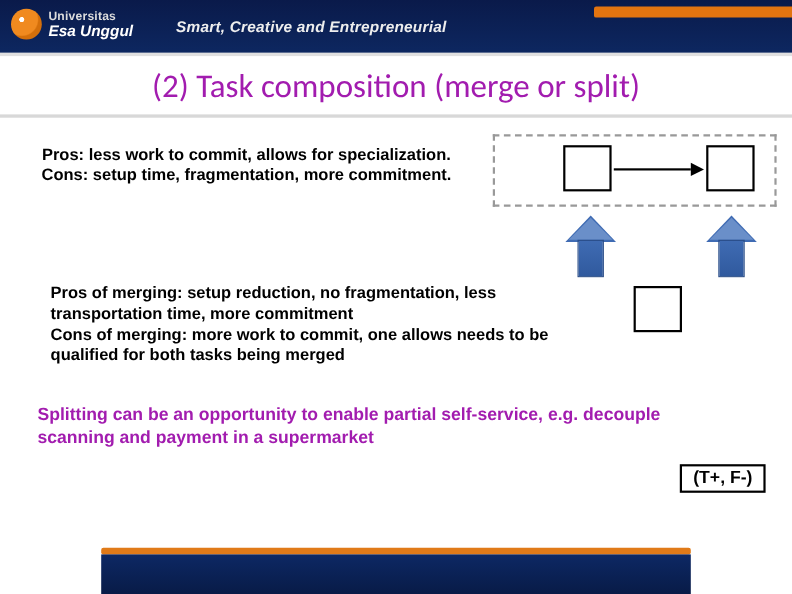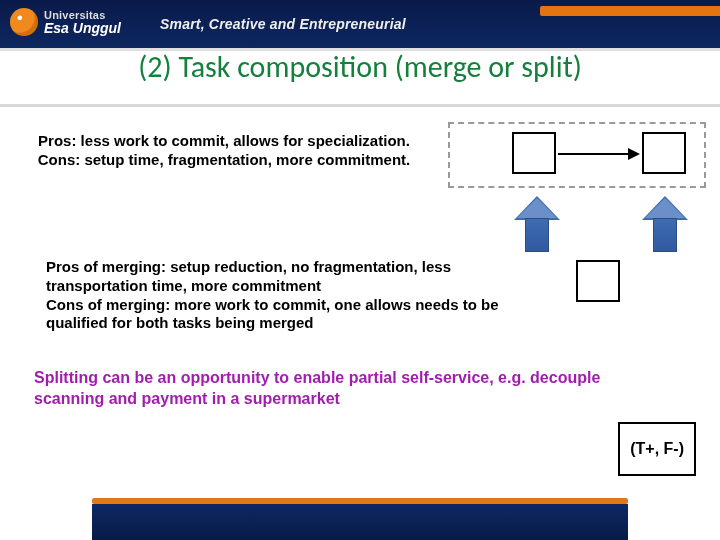--- a/index.html
+++ b/index.html
@@ -10,21 +10,21 @@
   .header { position: absolute; top: 0; left: 0; width: 720px; height: 48px; background: linear-gradient(#0a1a4a 0%, #0d2760 100%); display: flex; align-items: center; color: #fff; }
   .logo-band { position: absolute; left: 10px; top: 8px; display: flex; align-items: center; gap: 6px; }
   .logo-swirl { width: 28px; height: 28px; border-radius: 50%; background: radial-gradient(circle at 35% 35%, #fff 0 8%, #f08a1f 10% 55%, #d46f0a 60% 100%); }
   .logo-text .lt-sub { font: 600 11px/1 Arial; color: #ddd; letter-spacing: 0.2px; }
   .logo-text .lt-name { font: italic 700 14px/1 Arial; color: #fff; text-align: center; }
   .tagline { position: absolute; left: 160px; top: 16px; font: italic 600 14px Arial; color: #eee; letter-spacing: 0.2px; }
   .orange-accent { position: absolute; right: 0; top: 6px; width: 180px; height: 10px; background: #e37410; border-radius: 2px 0 0 2px; }
   .hdr-rule-top { position: absolute; top: 48px; left: 0; width: 720px; height: 3px; background: #e0e0e0; }
 
   
-  .title { position: absolute; top: 50px; left: 60px; width: 600px; font: 400 30px/1.15 Calibri, Arial, sans-serif; color: #15803d; text-align: center; }
+  .title { position: absolute; top: 62px; left: 60px; width: 600px; font: 400 30px/1.15 Calibri, Arial, sans-serif; color: #a21caf; text-align: center; }
   .title-underline { position: absolute; top: 104px; left: 0; width: 720px; height: 3px; background: #d8d8d8; }
 
   
   .pros1 { position: absolute; top: 132px; left: 14px; width: 420px; font: 700 15px/1.25 Arial; color: #000; text-align: center; }
   .pros2 { position: absolute; top: 258px; left: 14px; width: 460px; font: 700 15px/1.25 Arial; color: #000; margin-left: 32px; }
   .split { position: absolute; top: 368px; left: 34px; width: 640px; font: 700 16px/1.3 Arial; color: #a21caf; }
 
   
   .diagram-top { position: absolute; top: 122px; left: 448px; width: 258px; height: 66px; border: 2px dashed #999; }
   .box { position: absolute; width: 44px; height: 42px; border: 2px solid #000; background: #fff; }
@@ -38,21 +38,21 @@
   .uparrow { position: absolute; width: 46px; height: 58px; }
   .uparrow .head { position: absolute; top: 0; left: 0; width: 0; height: 0; border-left: 23px solid transparent; border-right: 23px solid transparent; border-bottom: 24px solid #3f6bb3; filter: brightness(1); }
   .uparrow .shaft2 { position: absolute; top: 22px; left: 11px; width: 24px; height: 34px; background: linear-gradient(#3f6bb3,#305a9e); border: 1px solid #2a4d88; }
   .uparrow .head::after { content: ""; position: absolute; top: 2px; left: -20px; width: 0; height: 0; border-left: 20px solid transparent; border-right: 20px solid transparent; border-bottom: 20px solid #6a8fc9; }
   .uparrow.u1 { top: 196px; left: 514px; }
   .uparrow.u2 { top: 196px; left: 642px; }
 
   .box.c { top: 260px; left: 576px; }
 
   
-  .badge { position: absolute; top: 422px; right: 24px; padding: 16px 10px; border: 2px solid #000; font: 700 16px Arial; background: #fff; }
+  .badge { position: absolute; top: 422px; right: 24px; padding: 2px 10px; border: 2px solid #000; font: 700 16px Arial; background: #fff; }
 
   
   .footer { position: absolute; bottom: 0; left: 0; width: 720px; height: 46px; }
   .footer .foot-orange { position: absolute; bottom: 36px; left: 92px; width: 536px; height: 6px; background: #e07a18; border-radius: 2px; }
   .footer .foot-blue { position: absolute; bottom: 0; left: 92px; width: 536px; height: 36px; background: linear-gradient(#0d2864,#081b47); }
 </style>
 </head>
 <body>
 
 <div class="slide">

